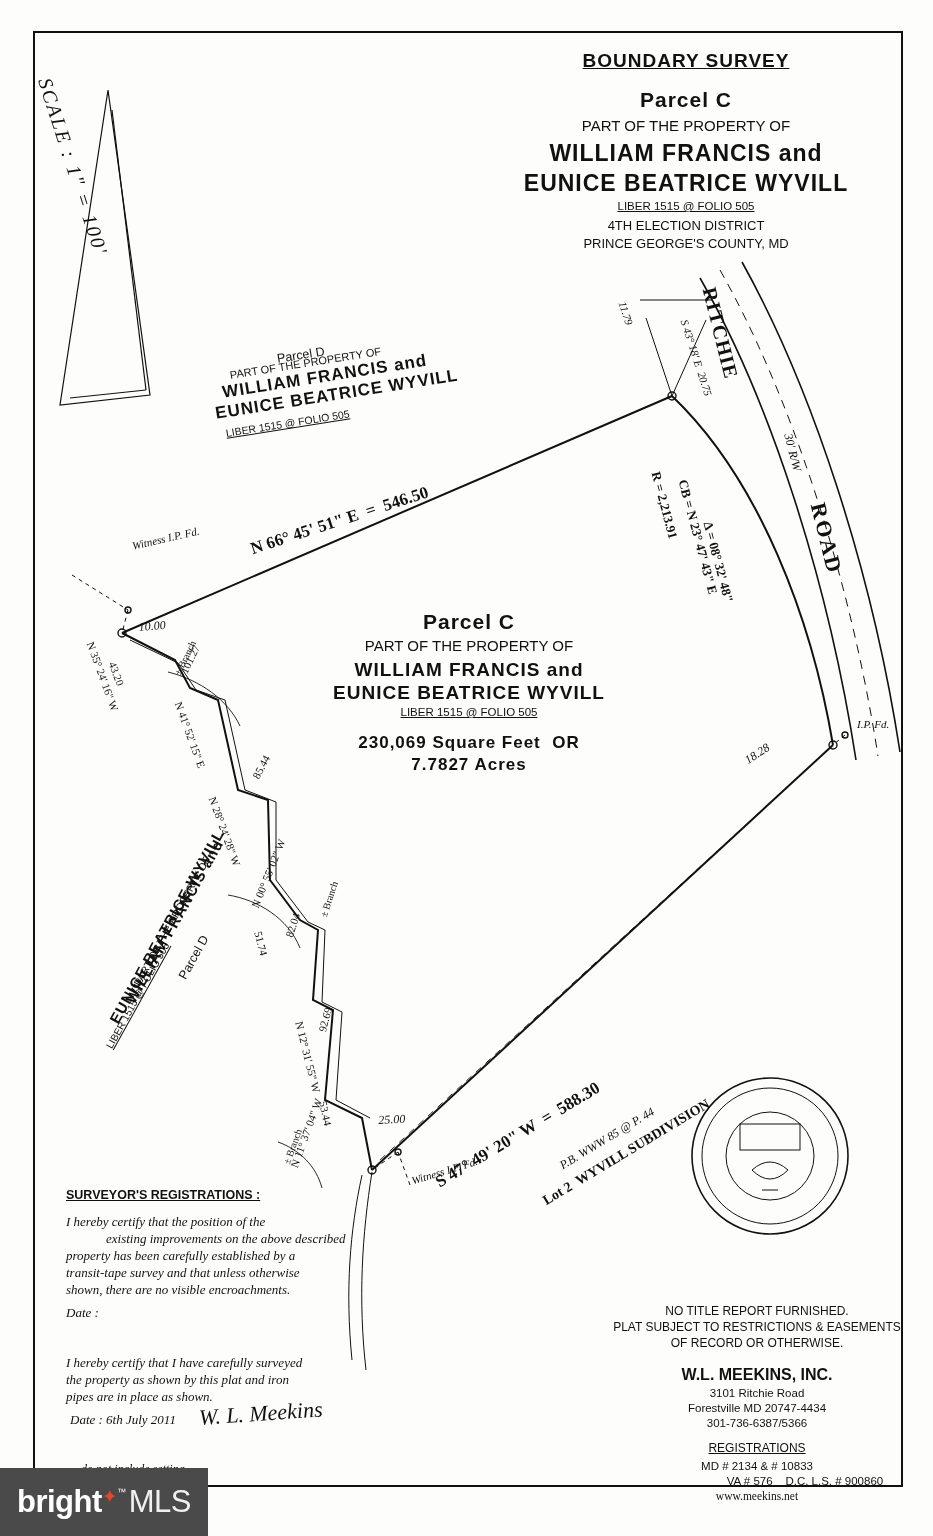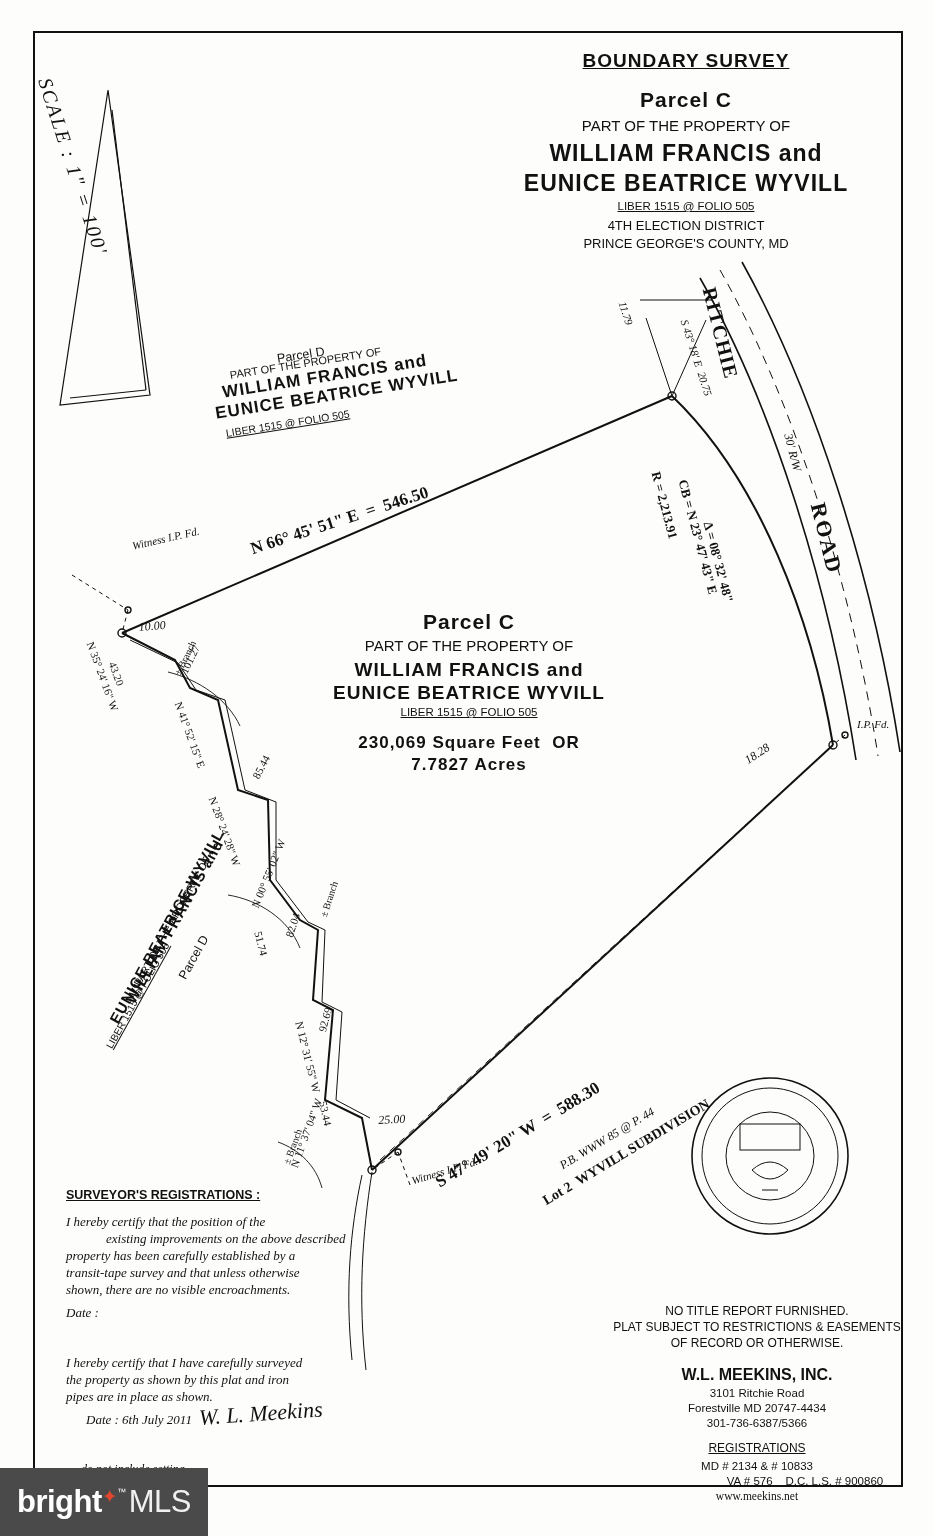--- a/index.html
+++ b/index.html
@@ -96,21 +96,21 @@
   .cert-l{font-size:13px;}
   #cl1{left:66px;top:1214px;}
   #cl2{left:66px;top:1231px;margin-left:40px;}
   #cl3{left:66px;top:1248px;}
   #cl4{left:66px;top:1265px;}
   #cl5{left:66px;top:1282px;}
   #cdate1{left:66px;top:1305px;}
   #cm1{left:66px;top:1355px;}
   #cm2{left:66px;top:1372px;}
   #cm3{left:66px;top:1389px;}
-  #cdate2{left:70px;top:1412px;font-size:13px;margin-left:16px;}
+  #cdate2{left:70px;top:1412px;font-size:13px;}
   #csig{left:198px;top:1405px;font-size:22px;font-family:"Liberation Serif",serif;font-style:italic;transform:rotate(-4deg);transform-origin:left top;}
   #cfee1{left:66px;top:1462px;font-size:12px;}
   #cfee2{left:66px;top:1479px;font-size:12px;}
 
   
   #f1{left:757px;top:1304px;font-size:12px;}
   #f2{left:757px;top:1320px;font-size:12px;}
   #f3{left:757px;top:1336px;font-size:12px;}
   #f4{left:757px;top:1366px;font-size:16px;font-weight:bold;}
   #f5{left:757px;top:1387px;font-size:11.5px;}

